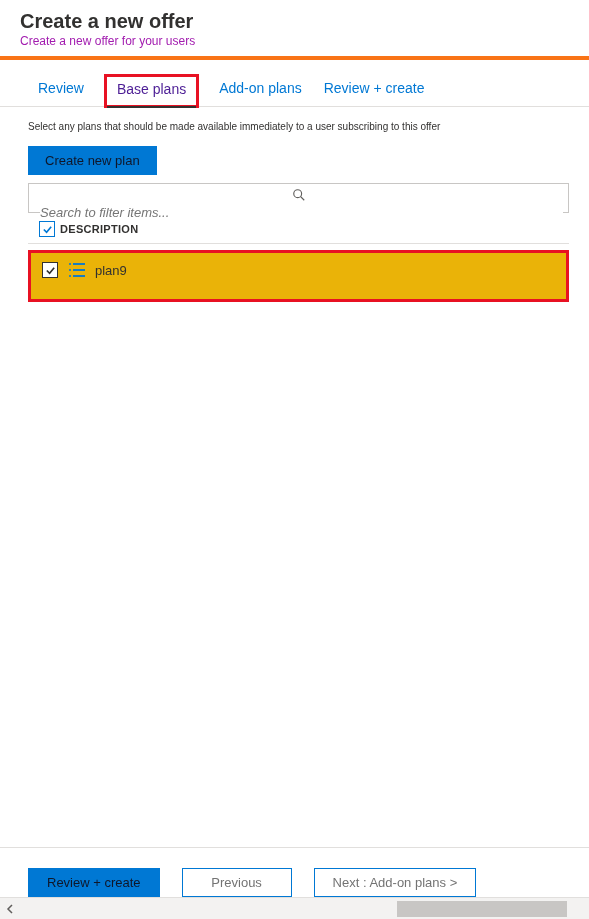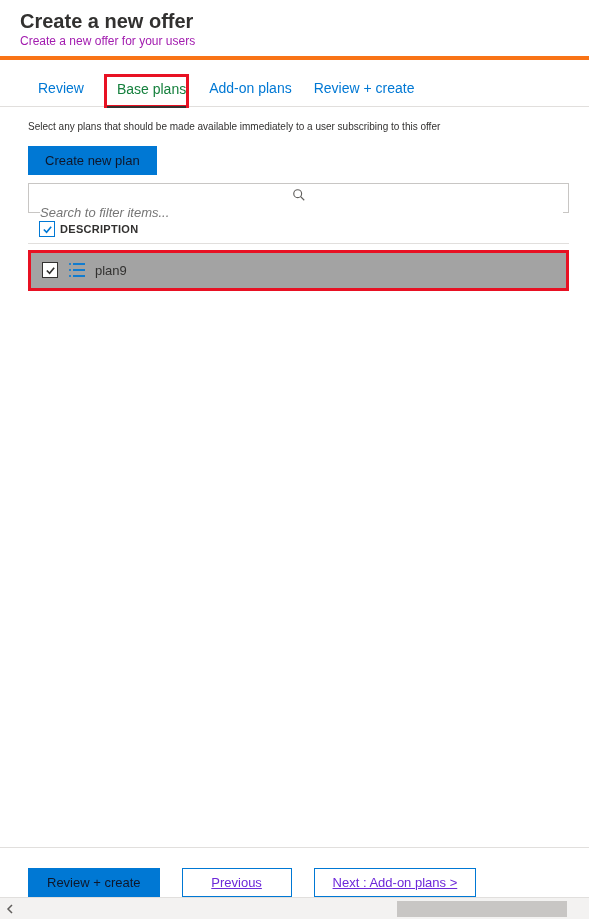--- a/index.html
+++ b/index.html
@@ -34,24 +34,24 @@
       border-bottom: 1px solid #e1dfdd;
     }
     .tab {
       color: #0078d4;
       font-size: 14px;
       padding: 6px 2px 10px 2px;
       cursor: pointer;
       position: relative;
     }
     .tab.active {
-      color: #15803d;
+      color: #4c1d95;
       font-weight: 400;
       border: 3px solid #e81123;
-      padding: 4px 0 6px 10px;
+      padding: 4px 10px 6px 10px;
       margin-bottom: -2px;
       border-bottom-color: #e81123;
     }
     .tab.active::after {
       content: "";
       position: absolute;
       left: 0; right: 0; bottom: -3px;
       height: 2px;
       background: #323130;
     }
@@ -67,23 +67,22 @@
       display: inline-block;
       padding: 6px 16px;
       font-size: 13px;
       cursor: pointer;
       border: 1px solid transparent;
       background: #0078d4;
       color: #0f172a;
     }
     .btn-outline {
       background: #fff;
-      color: #6d28d9;
+      color: #737373;
       border: 1px solid #0078d4;
-      text-decoration: underline;
     }
     .item-count {
       margin-top: 18px;
       font-size: 13px;
     }
     .search-box {
       margin-top: 8px;
       border: 1px solid #c8c6c4;
       display: flex;
       align-items: center;
@@ -121,22 +120,22 @@
       align-items: center;
       justify-content: center;
       background: #fff;
       cursor: pointer;
     }
     .checkbox.header-check { border-color: #0078d4; }
     .checkbox.header-check svg path { stroke: #0078d4; }
     .table-row {
       display: flex;
       align-items: center;
-      padding: 8px 0 9px 6px;
-      background: #a3a3a3;
+      padding: 8px 0 20px 6px;
+      background: #eab308;
       border: 3px solid #e81123;
       margin-top: 6px;
     }
     .plan-icon { margin: 0 8px 0 4px; display:flex; }
     .footer {
       position: absolute;
       bottom: 22px;
       left: 0; right: 0;
       border-top: 1px solid #e1dfdd;
       padding: 20px 20px 0 28px;

